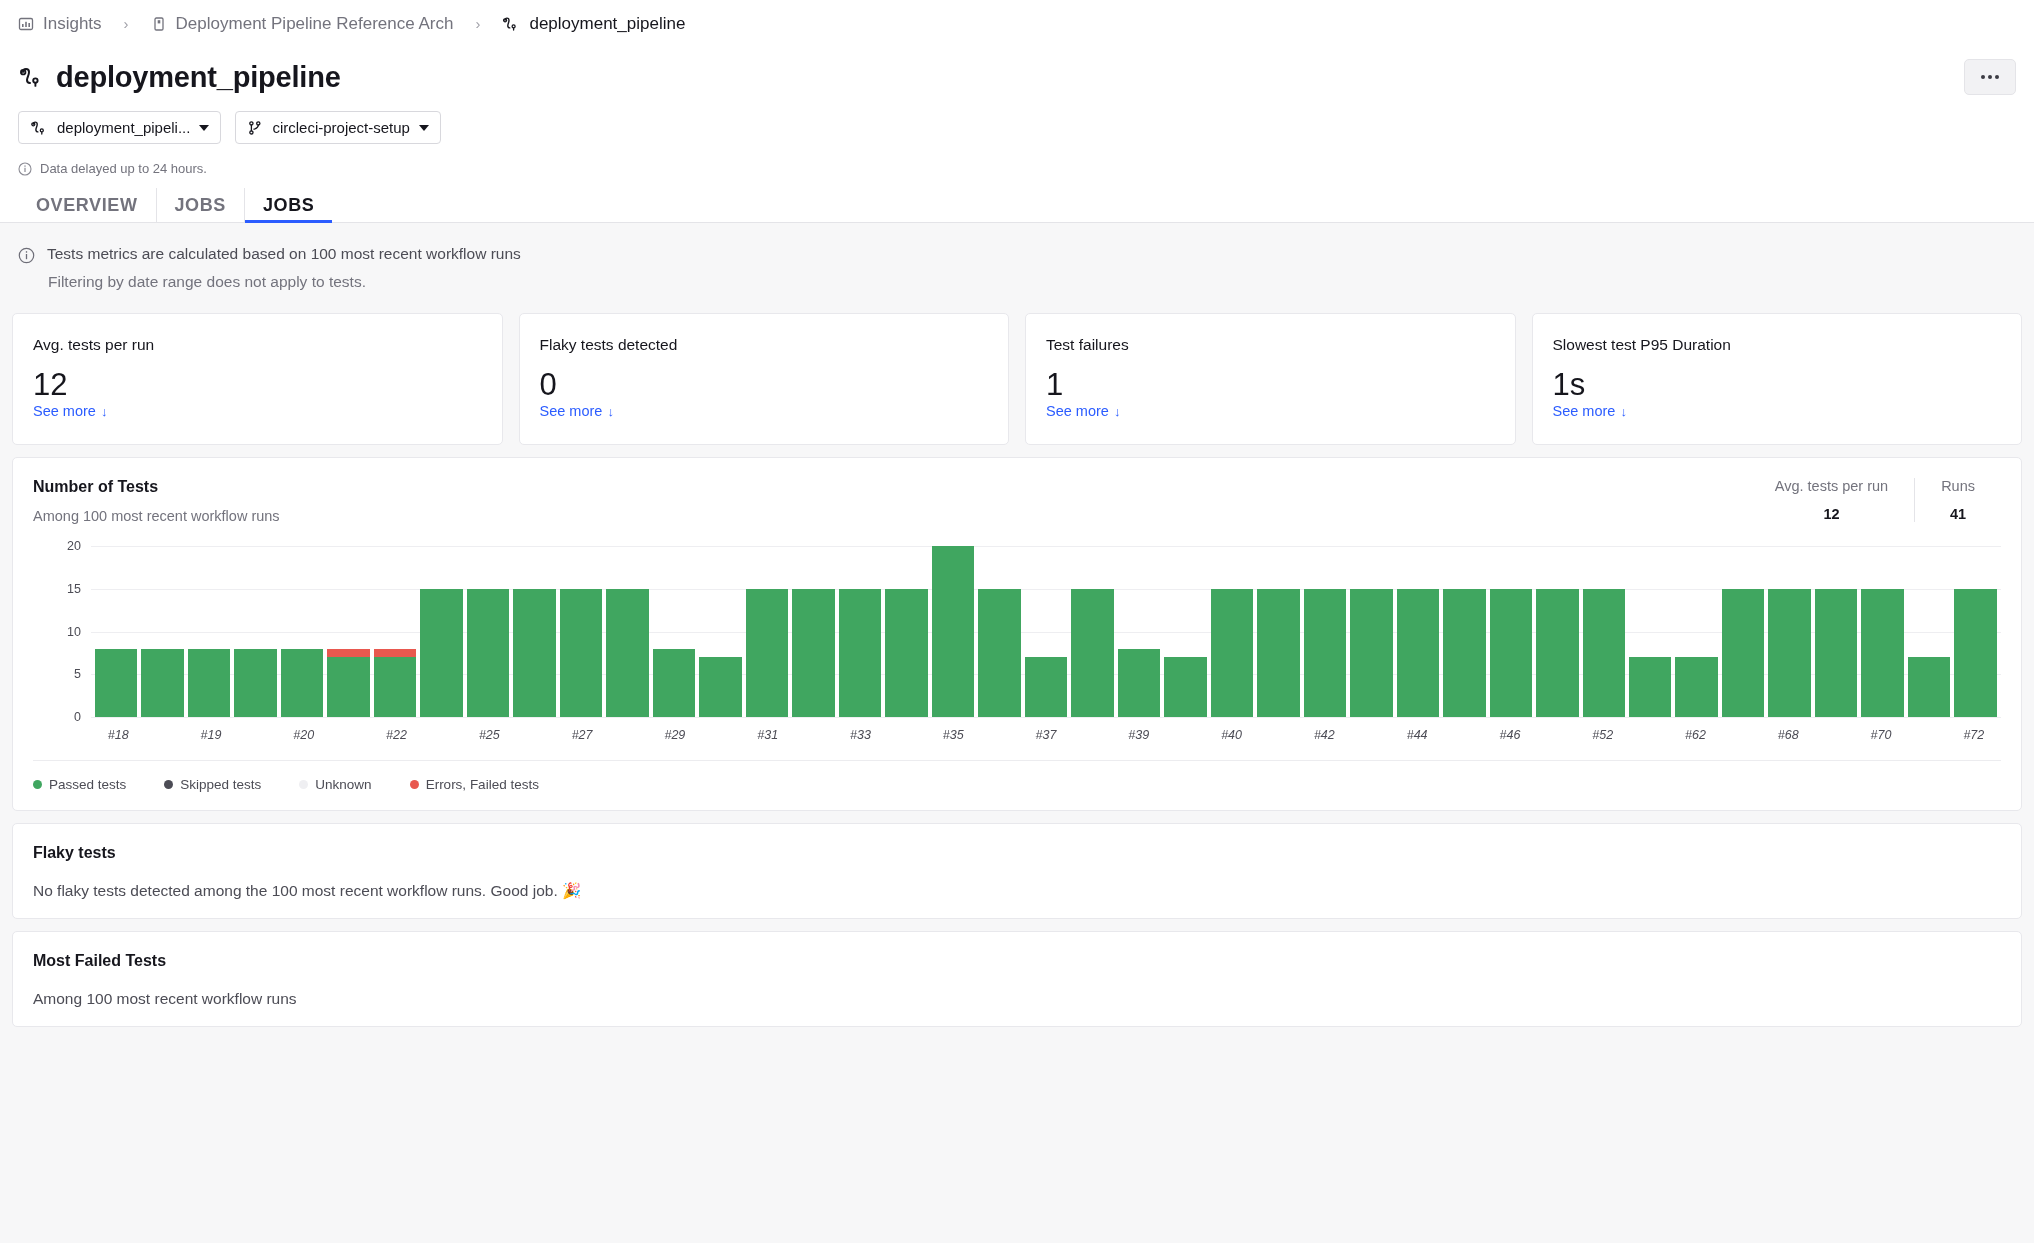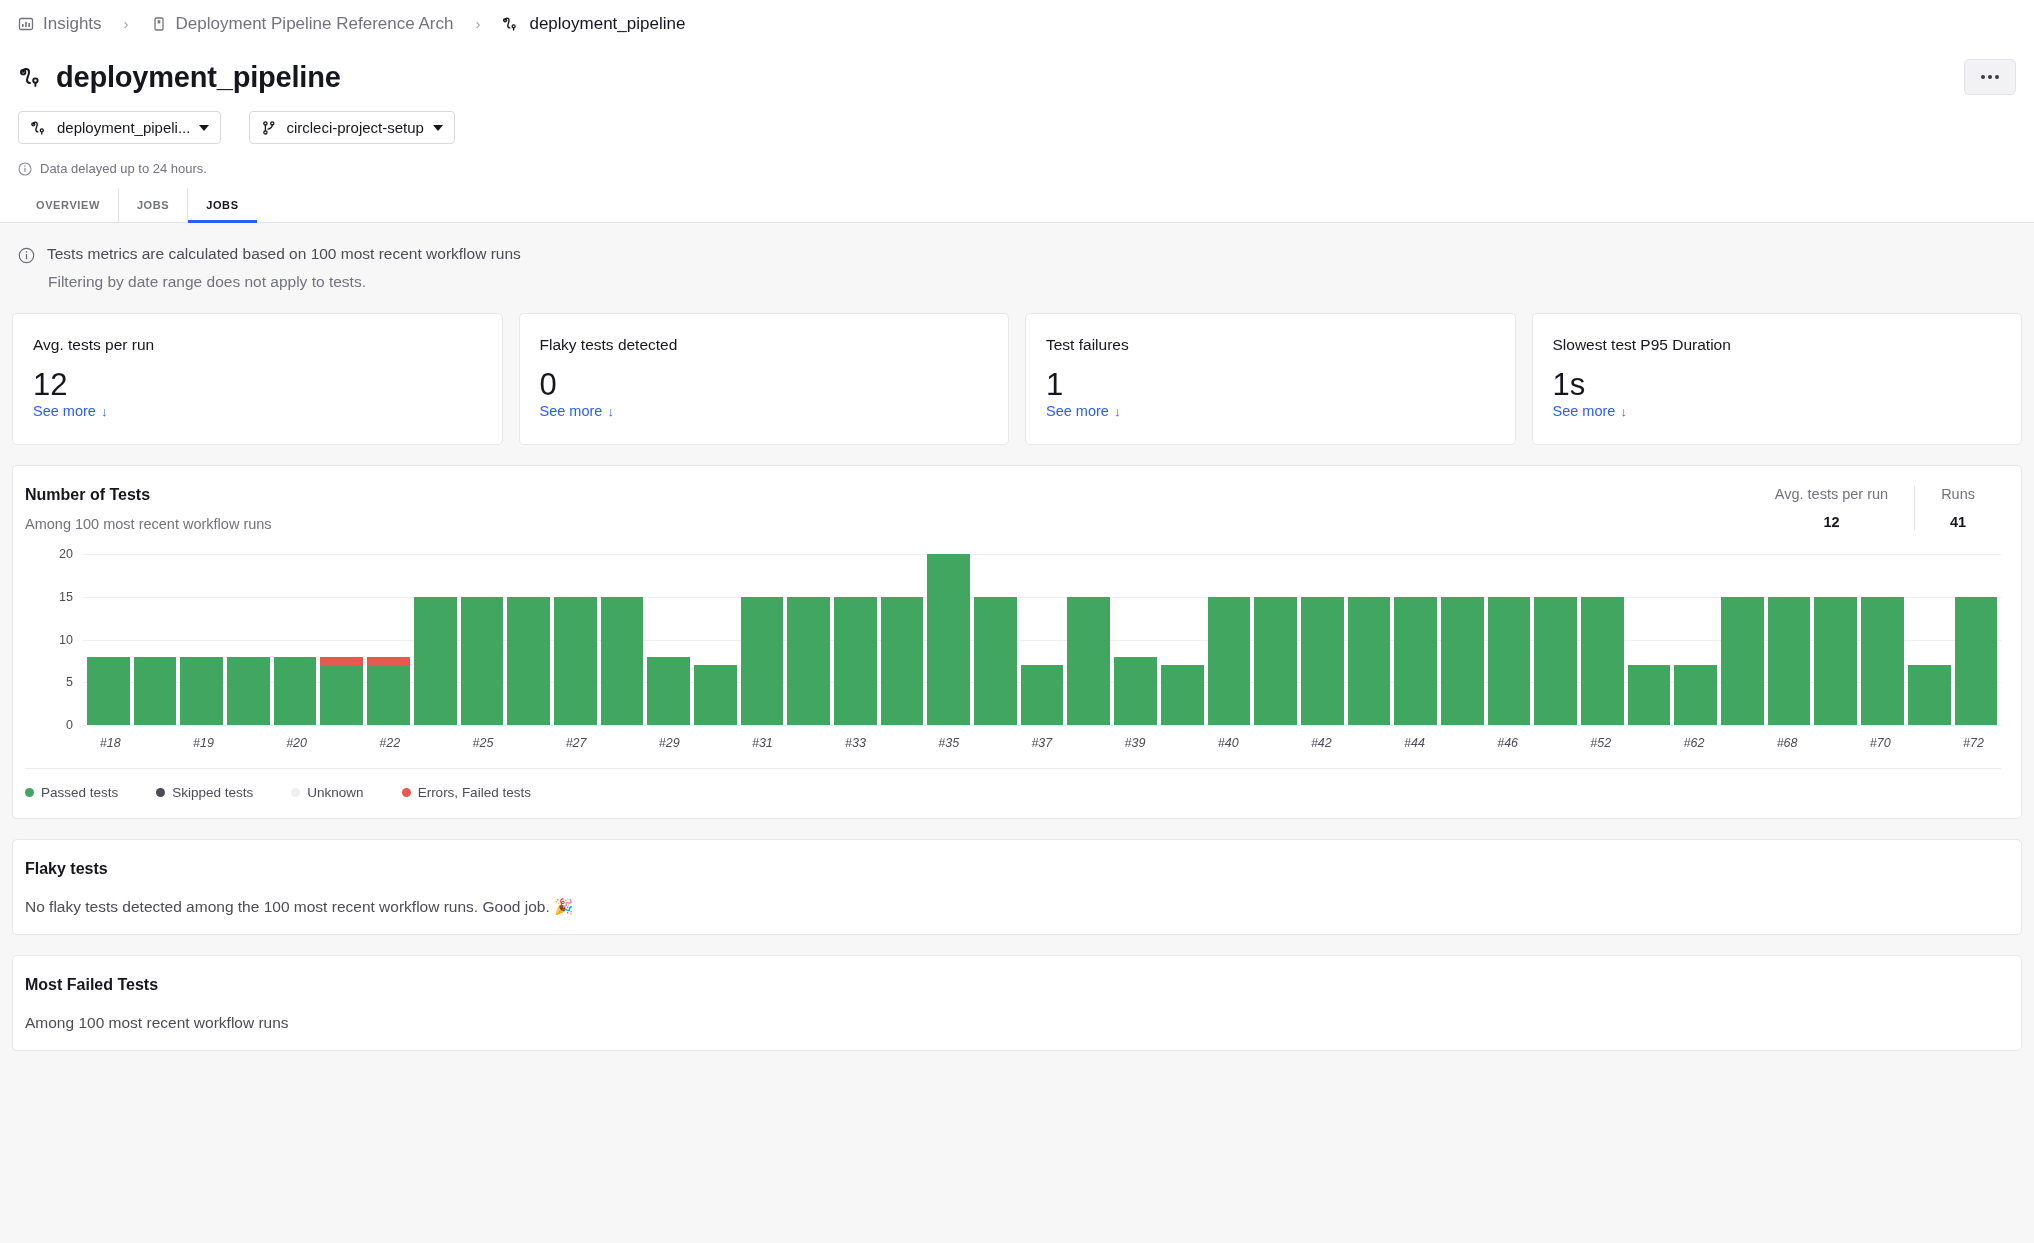--- a/index.html
+++ b/index.html
@@ -40,21 +40,21 @@
     width: 52px; height: 36px;
     background: #f2f2f4;
     border: 1px solid #e4e4e8;
     border-radius: 5px;
     display: flex; align-items: center; justify-content: center;
     gap: 3px; cursor: pointer;
   }
   .kebab i { width: 4px; height: 4px; border-radius: 50%; background: #3b3b43; display: block; }
 
   
-  .selectors { display: flex; gap: 28px; padding: 16px 18px 0 18px; background: #ffffff; }
+  .selectors { display: flex; gap: 14px; padding: 16px 18px 0 18px; background: #ffffff; }
   .sel {
     height: 33px;
     background: #ffffff;
     border: 1px solid #d8d8dd;
     border-radius: 4px;
     display: flex; align-items: center; gap: 9px;
     padding: 0 11px;
     font-size: 15px; color: #16161d;
     cursor: pointer;
     white-space: nowrap;
@@ -73,21 +73,21 @@
 
   
   .tabs {
     background: #ffffff;
     display: flex; align-items: stretch;
     padding: 12px 18px 0 18px;
     border-bottom: 1px solid #e4e4e8;
     height: 47px;
   }
   .tab {
-    font-size: 11px; font-weight: 700; letter-spacing: 0.6px;
+    font-size: 18px; font-weight: 700; letter-spacing: 0.6px;
     color: #73737d; padding: 0 18px;
     display: flex; align-items: center;
     cursor: pointer; position: relative;
     border-right: 1px solid #e4e4e8;
   }
   .tab:last-child { border-right: none; }
   .tab.active { color: #16161d; }
   .tab.active::after {
     content: ""; position: absolute; left: 0; right: 0; bottom: -1px;
     height: 3px; background: #2b5cff;
@@ -111,22 +111,22 @@
   .card-label { font-size: 15.5px; color: #16161d; }
   .card-value { font-size: 31px; font-weight: 400; color: #16161d; margin-top: 14px; line-height: 1.1; }
   .see-more { margin-top: 0; font-size: 14.5px; color: #2b5cff; cursor: pointer; display: inline-flex; align-items: center; gap: 5px; }
   .see-more .dn { font-size: 13px; }
 
   
   .panel {
     background: #ffffff;
     border: 1px solid #e8e8ec;
     border-radius: 5px;
-    margin: 20px 12px 0 12px;
-    padding: 20px 20px 18px 12px;
+    margin: 12px 12px 0 12px;
+    padding: 20px 20px 18px 20px;
   }
   .panel-head { display: flex; justify-content: space-between; align-items: flex-start; }
   .panel-title { font-size: 16px; font-weight: 700; color: #16161d; }
   .panel-sub { font-size: 14.5px; color: #73737d; margin-top: 12px; }
   .stats { display: flex; align-items: stretch; gap: 0; }
   .stat { padding: 0 26px; text-align: center; }
   .stat + .stat { border-left: 1px solid #e4e4e8; }
   .stat-label { font-size: 14.5px; color: #73737d; }
   .stat-value { font-size: 14.5px; font-weight: 700; color: #16161d; margin-top: 12px; }
 

